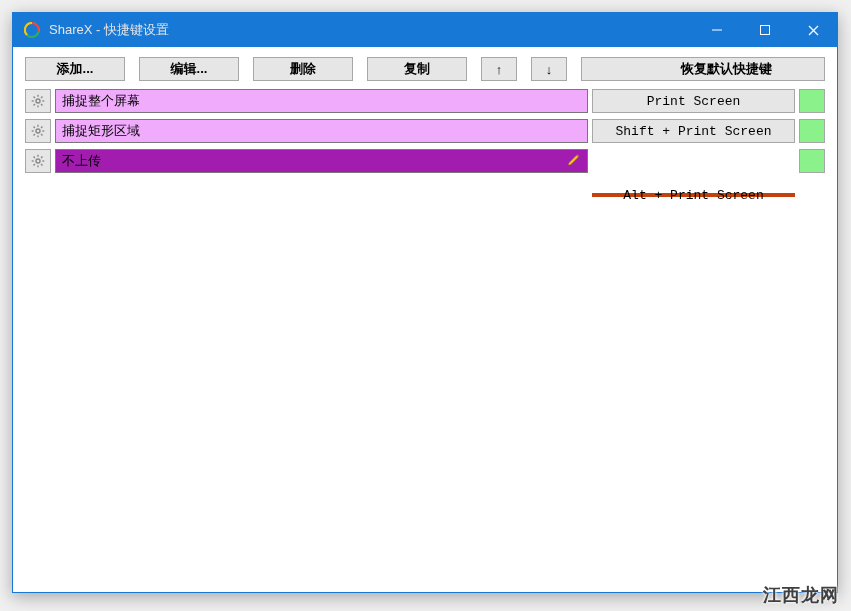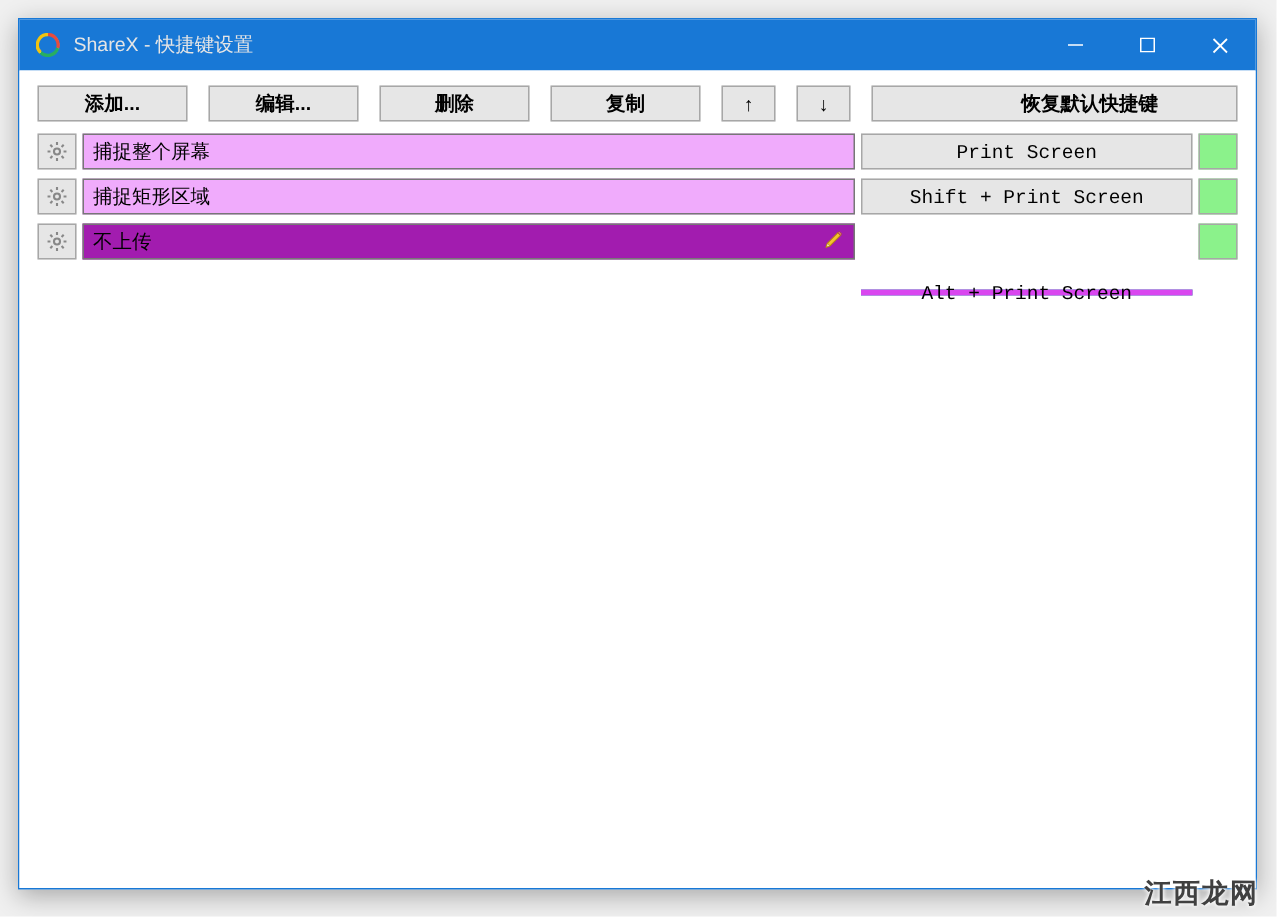--- a/index.html
+++ b/index.html
@@ -95,29 +95,29 @@
     .row.editing .name-cell {
       background: #a21caf;
     }
     .pencil-icon {
       position: absolute;
       right: 6px;
       top: 50%;
       transform: translateY(-50%);
     }
     .hotkey-cell {
-      width: 221px;
+      width: 203px;
       background: #e6e6e6;
       border: 1px solid #a7a7a7;
       display: flex; align-items: center; justify-content: center;
       font-family: "Consolas","Courier New",monospace;
       font-size: 13px;
     }
     .row.editing .hotkey-cell {
-      border: 2px solid #d946ef;
+      border: 2px solid #c2410c;
       background: #14b8a6;
       margin-top: 44px;
     }
     .status-cell {
       width: 26px;
       background: #8bf28b;
       border: 1px solid #a7a7a7;
     }
     .watermark {
       position: fixed;

